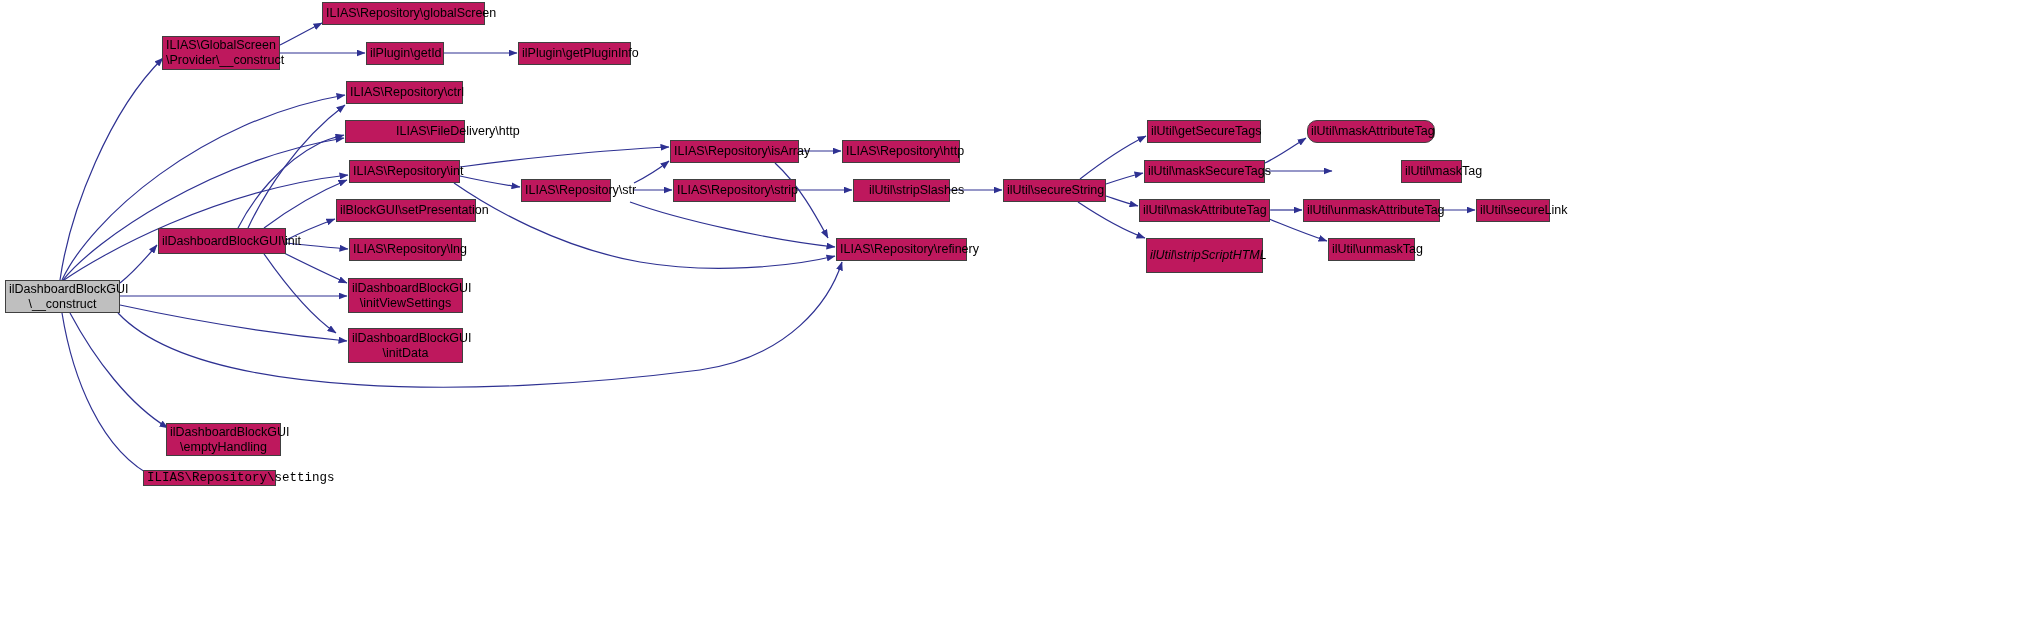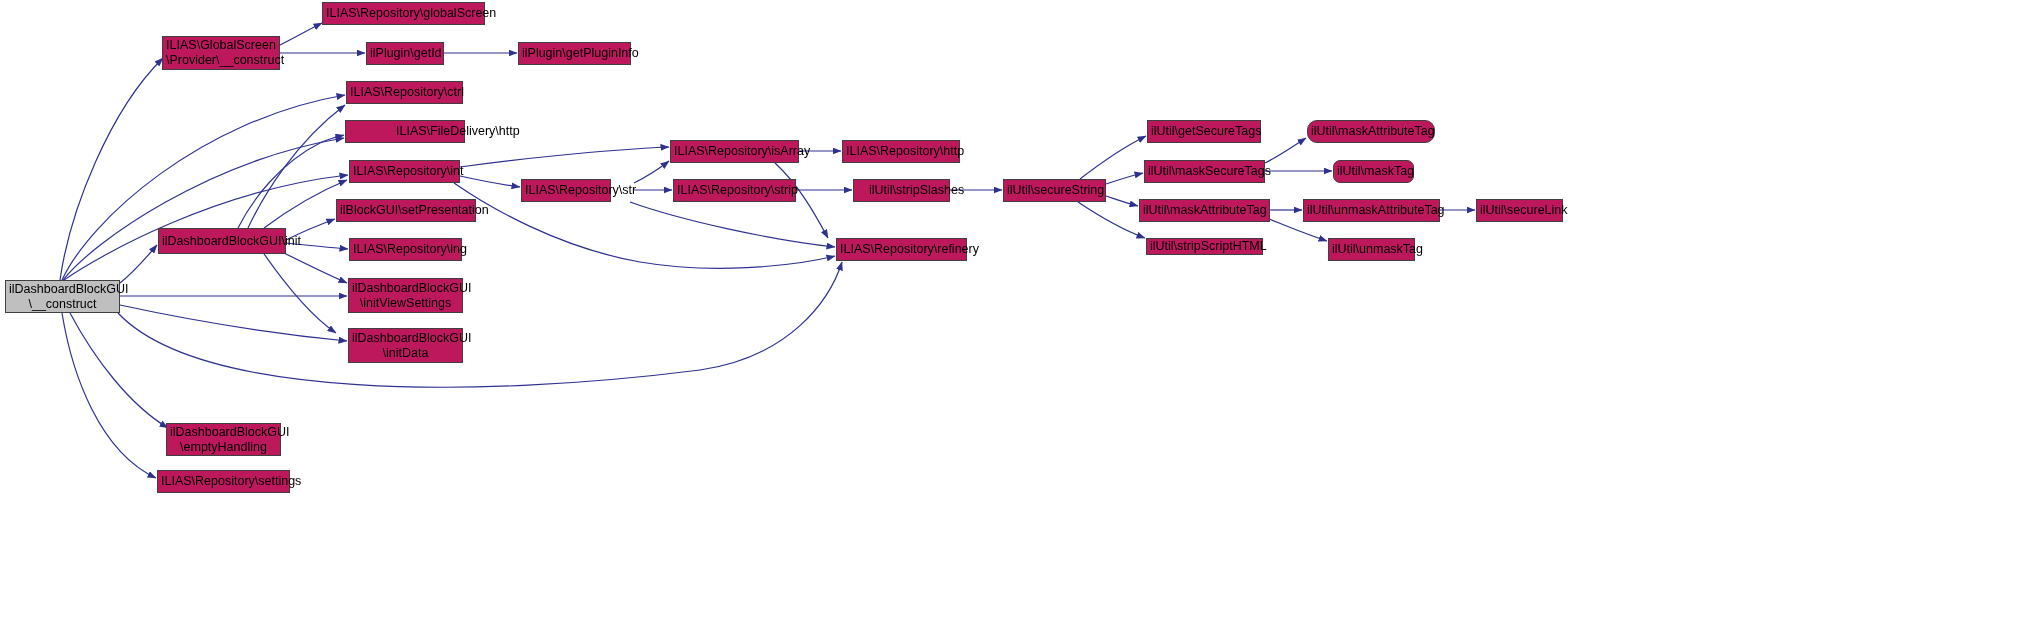--- a/index.html
+++ b/index.html
@@ -104,21 +104,21 @@
       </g>
   </svg>
   <div id="nodes-layer">
       <div class="gnode highlight" style="left: 5px; top: 280px; width: 115px; height: 33px;"><span class="nlabel">ilDashboardBlockGUI
 \__construct</span></div>
       <div class="gnode" style="left: 162px; top: 36px; width: 118px; height: 34px;"><span class="nlabel">ILIAS\GlobalScreen
 \Provider\__construct</span></div>
       <div class="gnode" style="left: 158px; top: 228px; width: 128px; height: 26px;"><span class="nlabel">ilDashboardBlockGUI\init</span></div>
       <div class="gnode" style="left: 166px; top: 423px; width: 115px; height: 33px;"><span class="nlabel">ilDashboardBlockGUI
 \emptyHandling</span></div>
-      <div class="gnode" style="left: 157px; top: 470px; width: 133px; height: 23px;"><span class="nlabel">ILIAS\Repository\settings</span></div>
+      <div class="gnode" style="left: 143px; top: 470px; width: 133px; height: 16px; font-family: Liberation Mono, monospace;"><span class="nlabel">ILIAS\Repository\settings</span></div>
       <div class="gnode" style="left: 322px; top: 2px; width: 163px; height: 23px;"><span class="nlabel">ILIAS\Repository\globalScreen</span></div>
       <div class="gnode" style="left: 366px; top: 42px; width: 78px; height: 23px;"><span class="nlabel">ilPlugin\getId</span></div>
       <div class="gnode" style="left: 346px; top: 81px; width: 117px; height: 23px;"><span class="nlabel">ILIAS\Repository\ctrl</span></div>
       <div class="gnode" style="left: 345px; top: 120px; width: 120px; height: 23px; padding-left: 47px;"><span class="nlabel">ILIAS\FileDelivery\http</span></div>
       <div class="gnode" style="left: 349px; top: 160px; width: 111px; height: 23px;"><span class="nlabel">ILIAS\Repository\int</span></div>
       <div class="gnode" style="left: 336px; top: 199px; width: 140px; height: 23px;"><span class="nlabel">ilBlockGUI\setPresentation</span></div>
       <div class="gnode" style="left: 349px; top: 238px; width: 113px; height: 23px;"><span class="nlabel">ILIAS\Repository\lng</span></div>
       <div class="gnode" style="left: 348px; top: 278px; width: 115px; height: 35px;"><span class="nlabel">ilDashboardBlockGUI
 \initViewSettings</span></div>
       <div class="gnode" style="left: 348px; top: 328px; width: 115px; height: 35px;"><span class="nlabel">ilDashboardBlockGUI
@@ -127,20 +127,20 @@
       <div class="gnode" style="left: 521px; top: 179px; width: 90px; height: 23px;"><span class="nlabel">ILIAS\Repository\str</span></div>
       <div class="gnode" style="left: 670px; top: 140px; width: 129px; height: 23px;"><span class="nlabel">ILIAS\Repository\isArray</span></div>
       <div class="gnode" style="left: 673px; top: 179px; width: 123px; height: 23px;"><span class="nlabel">ILIAS\Repository\strip</span></div>
       <div class="gnode" style="left: 836px; top: 238px; width: 131px; height: 23px;"><span class="nlabel">ILIAS\Repository\refinery</span></div>
       <div class="gnode" style="left: 842px; top: 140px; width: 118px; height: 23px;"><span class="nlabel">ILIAS\Repository\http</span></div>
       <div class="gnode" style="left: 853px; top: 179px; width: 97px; height: 23px; padding-left: 12px;"><span class="nlabel">ilUtil\stripSlashes</span></div>
       <div class="gnode" style="left: 1003px; top: 179px; width: 103px; height: 23px;"><span class="nlabel">ilUtil\secureString</span></div>
       <div class="gnode" style="left: 1147px; top: 120px; width: 114px; height: 23px;"><span class="nlabel">ilUtil\getSecureTags</span></div>
       <div class="gnode" style="left: 1144px; top: 160px; width: 121px; height: 23px;"><span class="nlabel">ilUtil\maskSecureTags</span></div>
       <div class="gnode" style="left: 1139px; top: 199px; width: 131px; height: 23px;"><span class="nlabel">ilUtil\maskAttributeTag</span></div>
-      <div class="gnode" style="left: 1146px; top: 238px; width: 117px; height: 17px;"><span class="nlabel">ilUtil\stripScriptHTML</span></div>
+      <div class="gnode" style="left: 1146px; top: 238px; width: 117px; height: 35px; font-style: italic;"><span class="nlabel">ilUtil\stripScriptHTML</span></div>
       <div class="gnode" style="left: 1307px; top: 120px; width: 128px; height: 23px; border-radius: 10px;"><span class="nlabel">ilUtil\maskAttributeTag</span></div>
-      <div class="gnode" style="left: 1333px; top: 160px; width: 81px; height: 23px; border-radius: 7px;"><span class="nlabel">ilUtil\maskTag</span></div>
+      <div class="gnode" style="left: 1401px; top: 160px; width: 61px; height: 23px;"><span class="nlabel">ilUtil\maskTag</span></div>
       <div class="gnode" style="left: 1303px; top: 199px; width: 137px; height: 23px;"><span class="nlabel">ilUtil\unmaskAttributeTag</span></div>
       <div class="gnode" style="left: 1328px; top: 238px; width: 87px; height: 23px;"><span class="nlabel">ilUtil\unmaskTag</span></div>
-      <div class="gnode" style="left: 1476px; top: 199px; width: 87px; height: 23px;"><span class="nlabel">ilUtil\secureLink</span></div>
+      <div class="gnode" style="left: 1476px; top: 199px; width: 74px; height: 23px;"><span class="nlabel">ilUtil\secureLink</span></div>
     </div>
 </div>
 
 </body></html>

